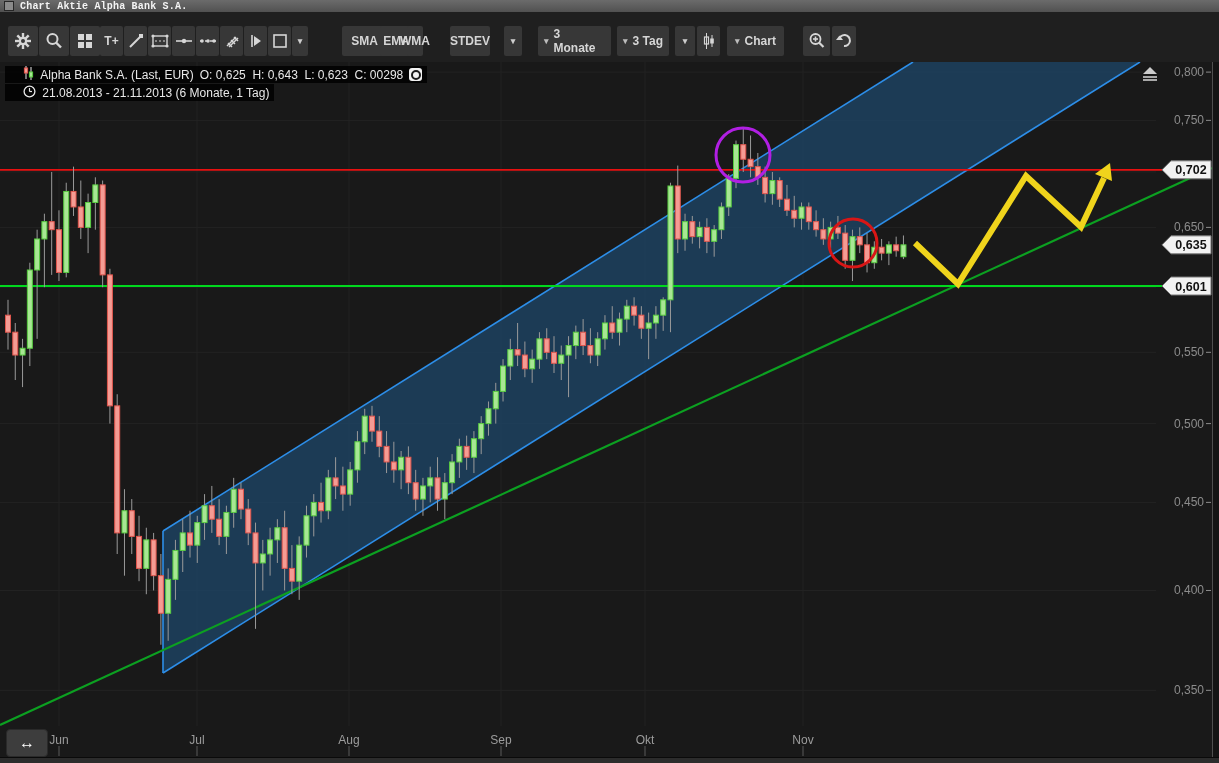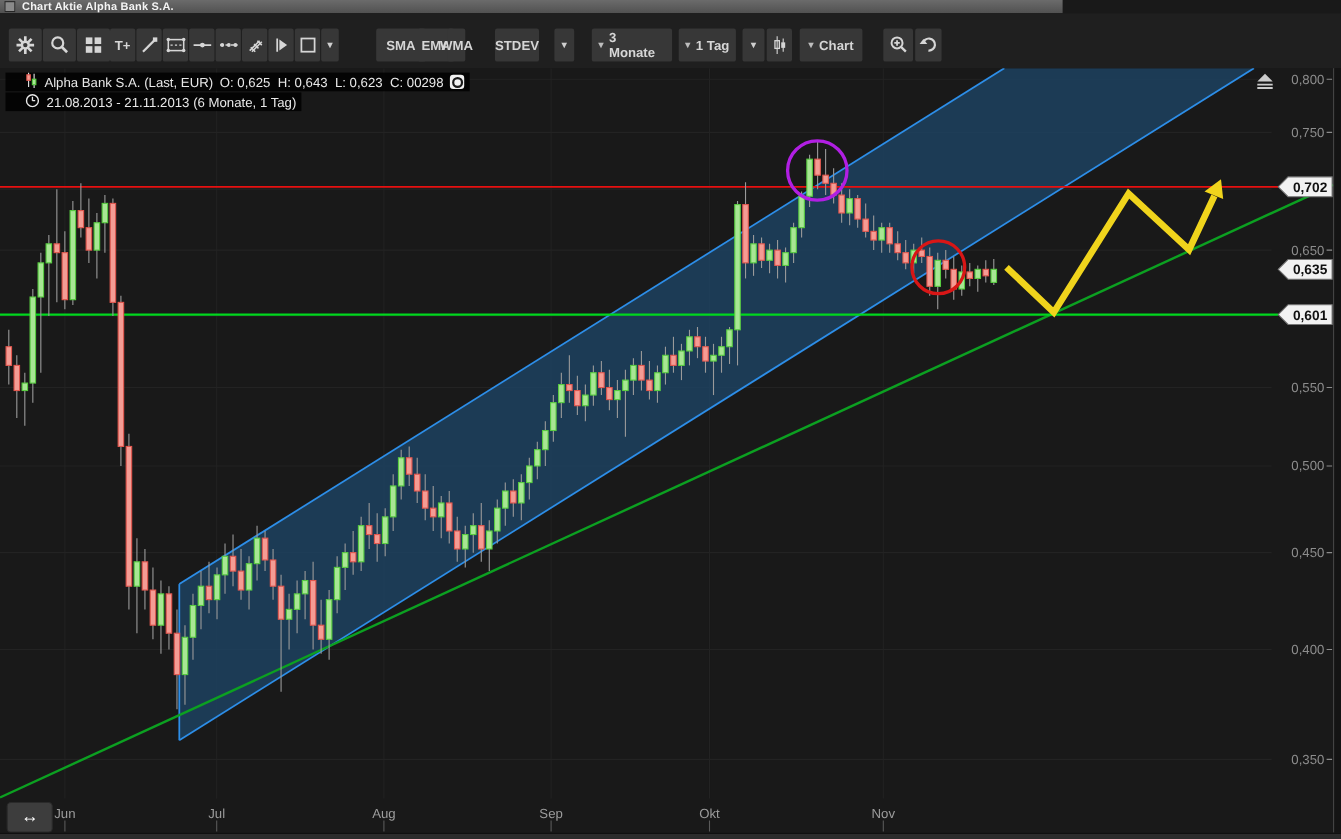--- a/index.html
+++ b/index.html
@@ -2,22 +2,22 @@
 <html><head>
 <meta charset="utf-8">
 <style>
   html,body{margin:0;padding:0;}
   body{
     width:1219px;height:763px;position:relative;overflow:hidden;
     background:#191919;font-family:"Liberation Sans",sans-serif;
     -webkit-font-smoothing:antialiased;
   }
   
-  .titlebar{position:absolute;left:0;top:0;width:966px;height:12px;
-    background:linear-gradient(#6b6b6b,#515151);display:flex;align-items:center;}
+  .titlebar{position:absolute;left:0;top:0;width:1219px;height:12px;
+    background:linear-gradient(#6b6b6b,#515151);display:flex;align-items:center;font-family:Liberation Mono, monospace;}
   .titlebar .winicon{width:8px;height:8px;margin-left:4px;border:1px solid #262626;background:#8a8a8a;}
   .titlebar .wtitle{color:#f4f4f4;font-size:10px;font-weight:bold;margin-left:6px;line-height:11px;letter-spacing:.2px;}
   
   .toolbar{position:absolute;left:0;top:12px;width:1219px;height:50px;background:#1f1f1f;}
   .tbtn{position:absolute;top:14px;height:30px;background:#373737;border-radius:2px;
     display:flex;align-items:center;justify-content:center;color:#d6d6d6;box-sizing:border-box;
     font-size:12px;font-weight:bold;cursor:default;}
   .tbtn svg{display:block;}
   .caretbtn{font-size:9px;color:#cfcfcf;}
   .ddbtn{gap:5px;padding:0 6px;}
@@ -167,21 +167,21 @@
   <div class="tbtn caretbtn" style="left:504px;width:18px">
     <span>▾</span>
   </div>
 
   <div class="tbtn ddbtn" style="left:538px;width:73px">
     <span class="car">▾</span>
     <span>3 Monate</span>
   </div>
   <div class="tbtn ddbtn" style="left:617px;width:52px">
     <span class="car">▾</span>
-    <span>1 Tag</span>
+    <span>3 Tag</span>
   </div>
   <div class="tbtn caretbtn" style="left:675px;width:20px">
     <span>▾</span>
   </div>
   <div class="tbtn" style="left:697px;width:23px">
     <span>
       <svg width="12" height="18" viewBox="0 0 12 18">
           <line x1="3.5" y1="1" x2="3.5" y2="17" stroke="#d6d6d6" stroke-width="1"></line>
           <rect x="1.5" y="5" width="4" height="7" fill="none" stroke="#d6d6d6" stroke-width="1.2"></rect>
           <line x1="9" y1="3" x2="9" y2="15" stroke="#d6d6d6" stroke-width="1"></line>

